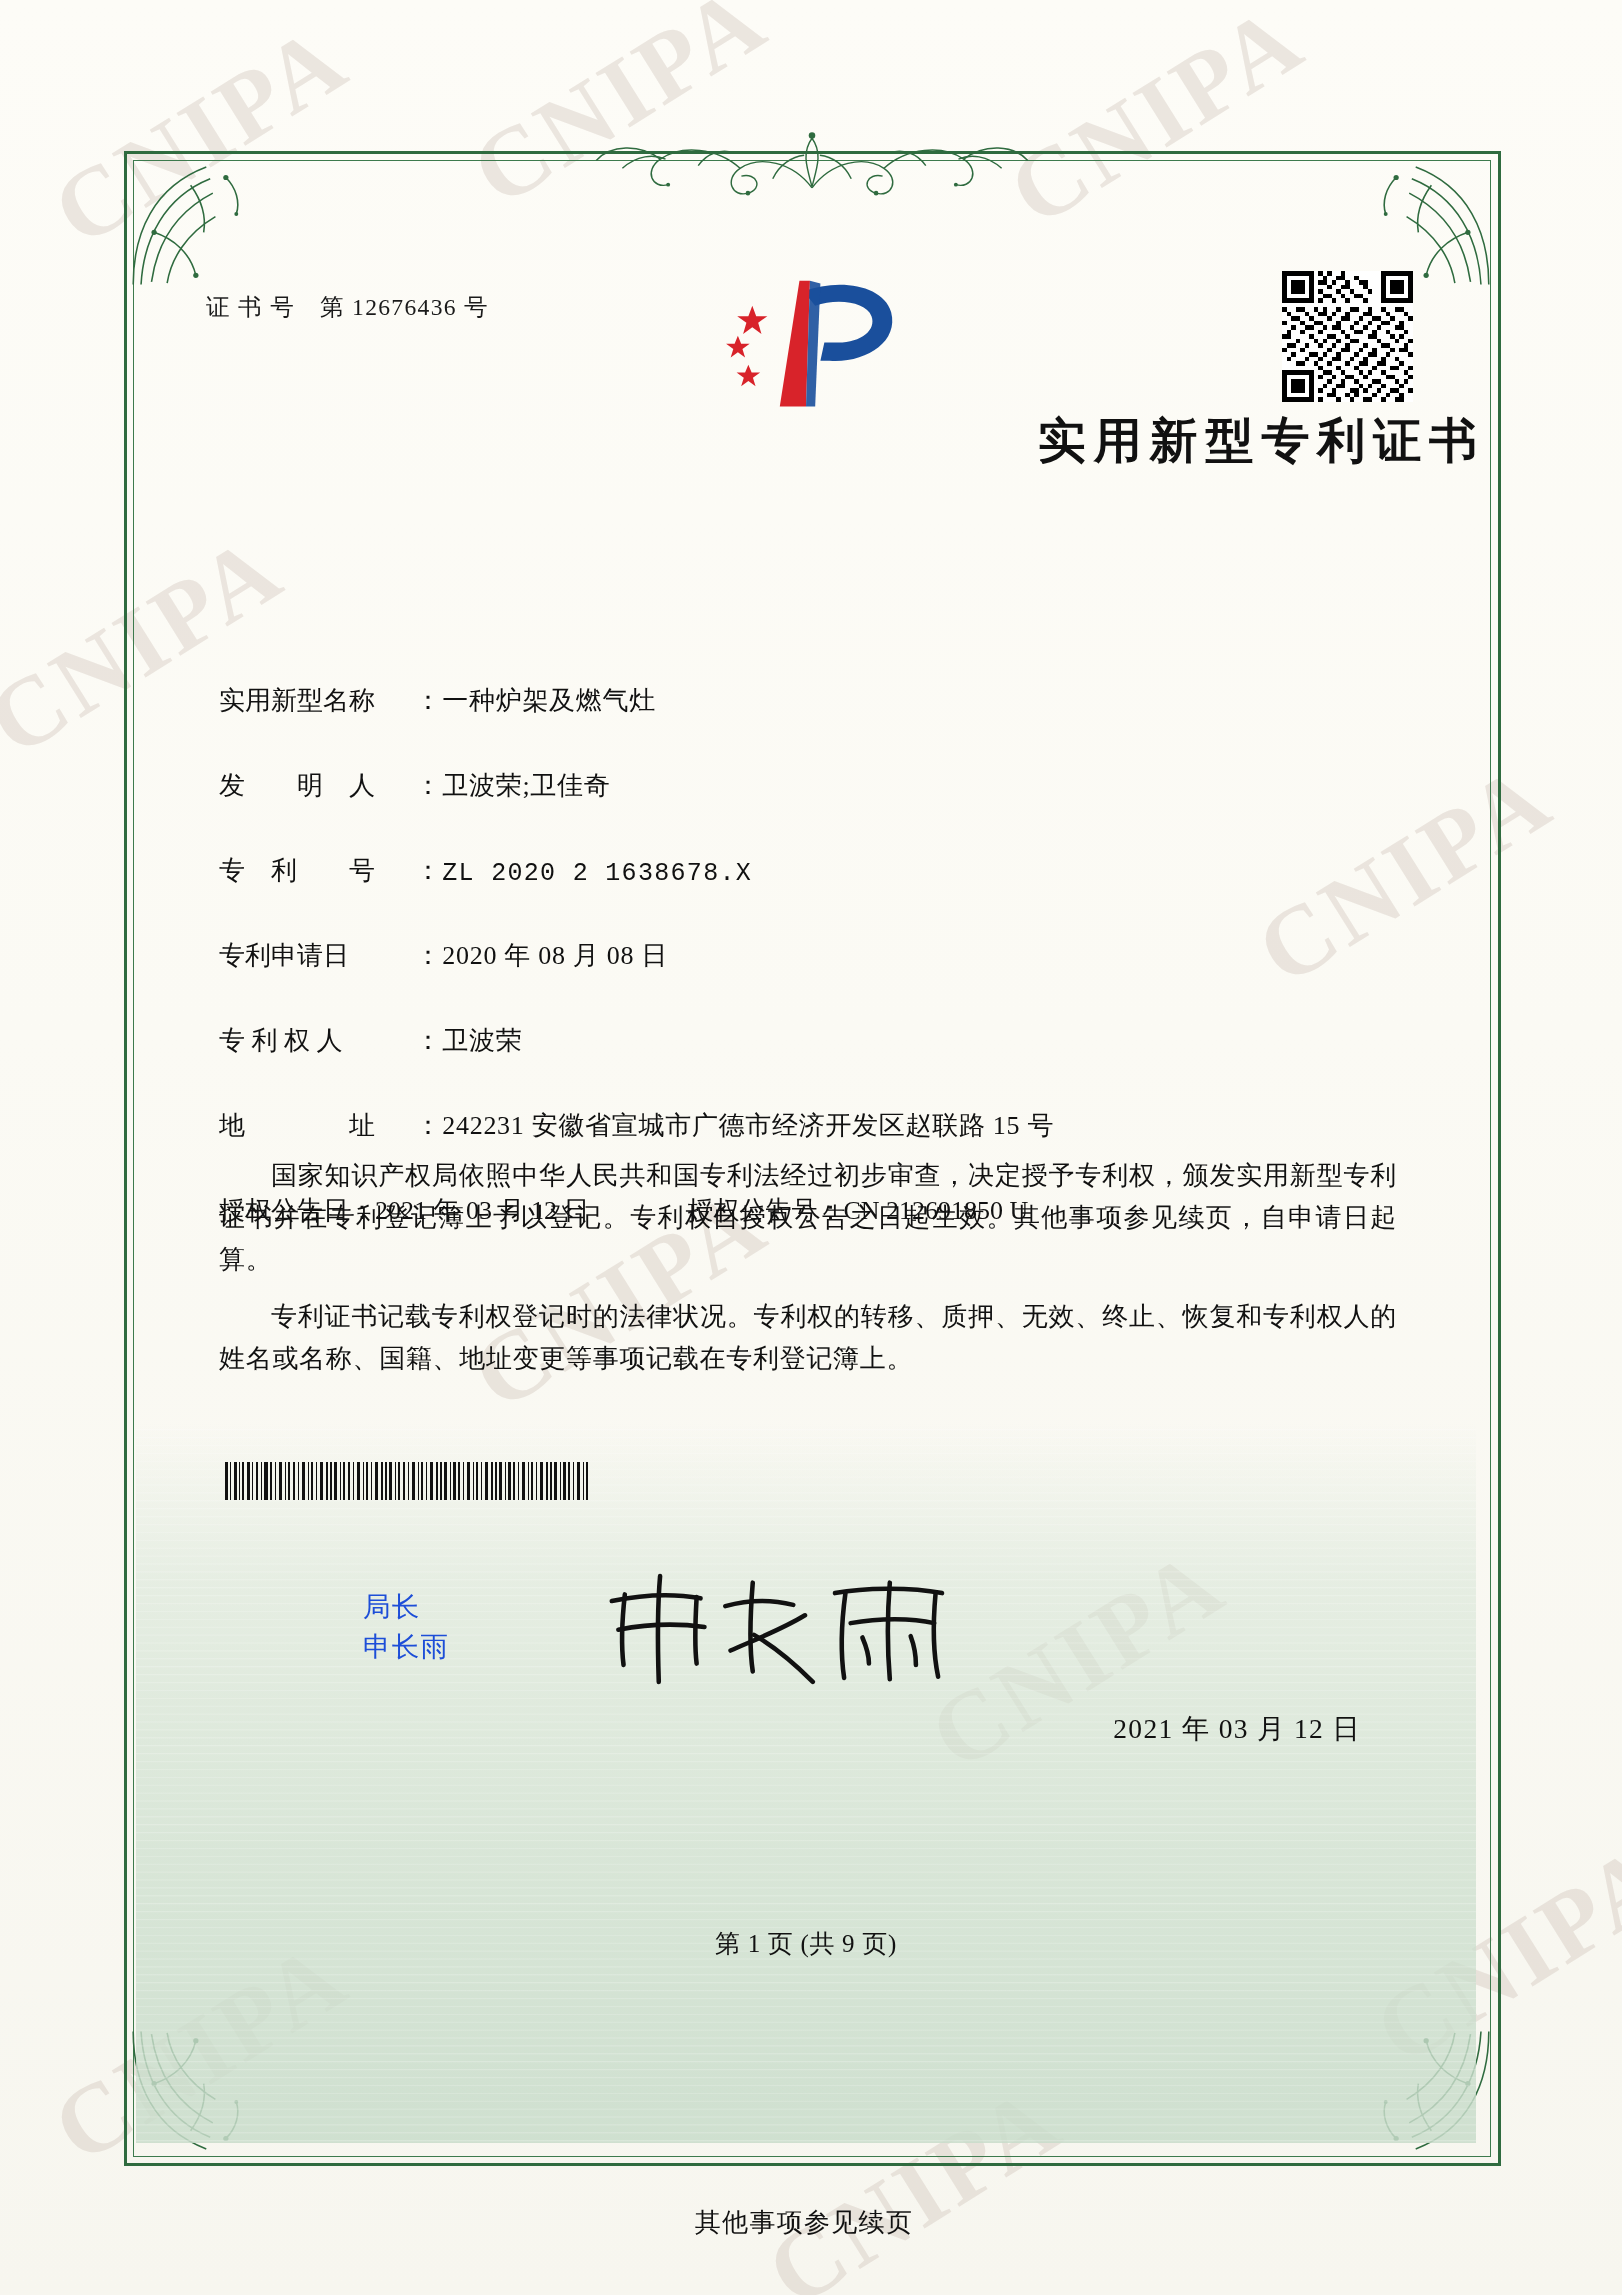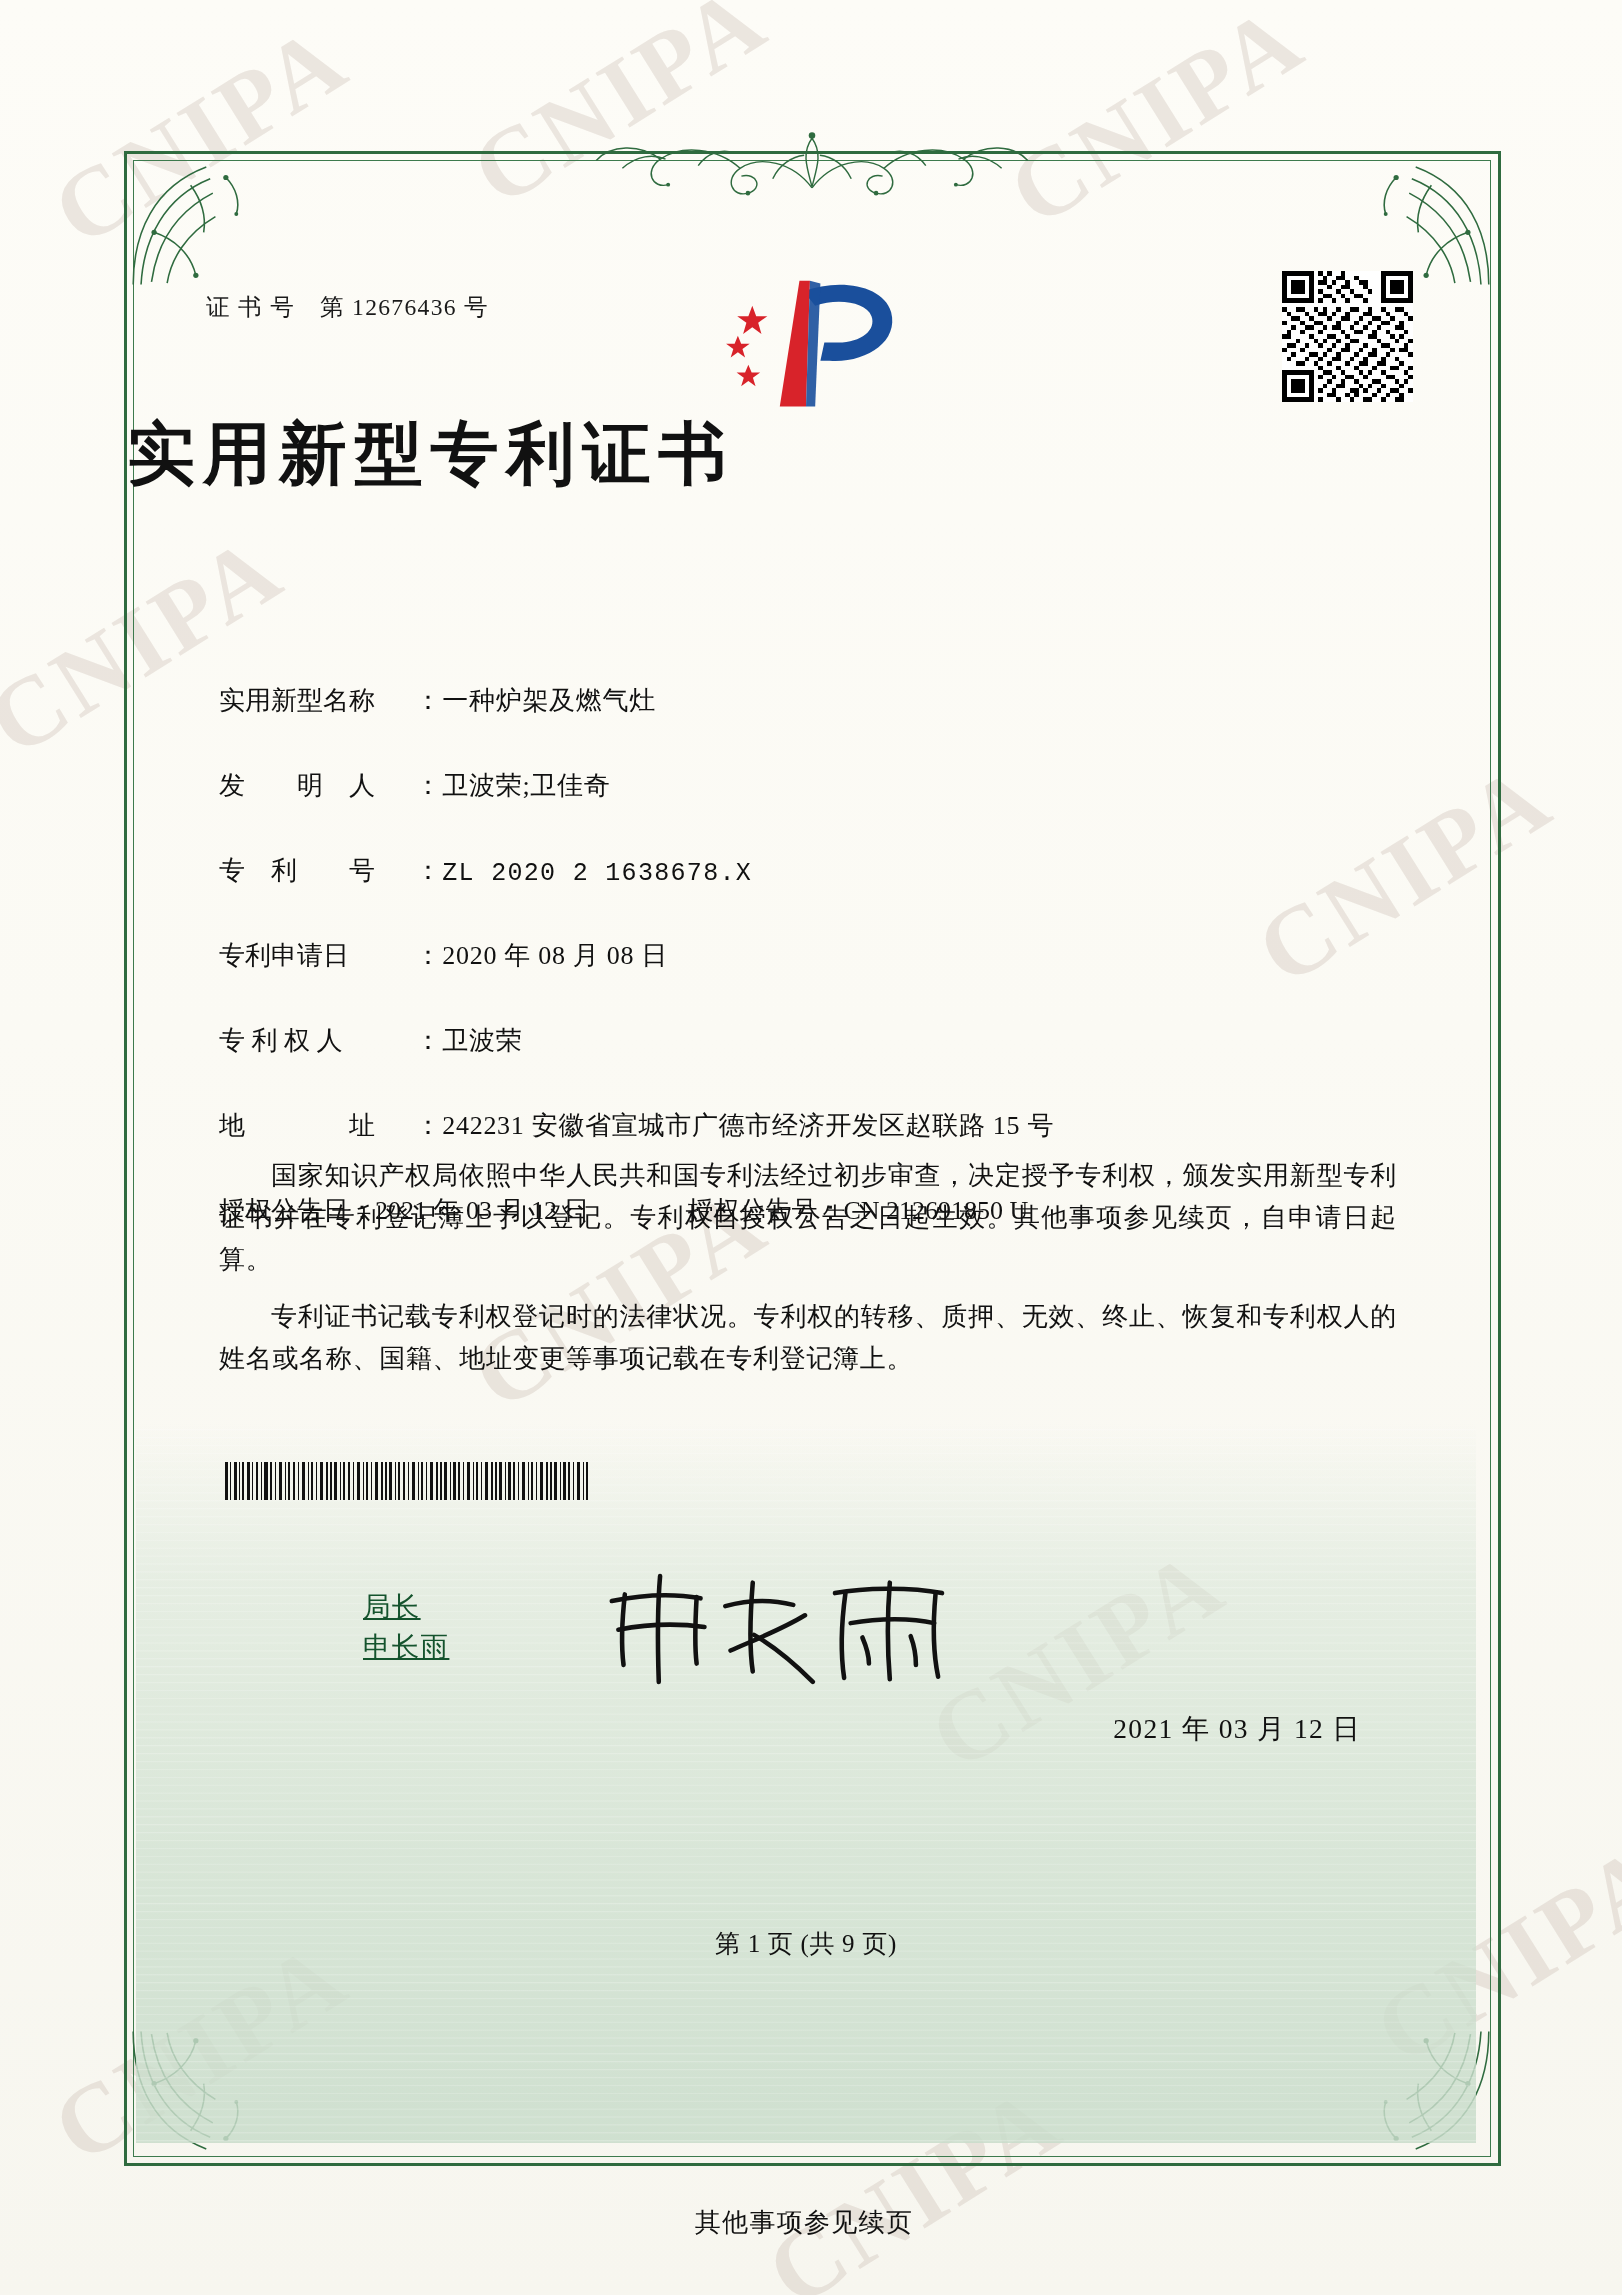--- a/index.html
+++ b/index.html
@@ -130,22 +130,22 @@
     width: 262px;
     height: 164px;
   }
   .emblem svg { width: 100%; height: 100%; display: block; }
 
   .doc-title {
     position: absolute;
     left: 0;
     right: 0;
     top: 249px;
-    text-align: left;
-    font-size: 68px;
+    text-align: right;
+    font-size: 48px;
     font-weight: 700;
     letter-spacing: 7.9px;
     color: #111;
     font-family: "Liberation Serif", "DejaVu Serif", serif;
   }
 
   .fields {
     position: absolute;
     left: 92px;
     top: 523px;
@@ -231,23 +231,22 @@
       rgba(255,255,255,0.0) 7.9px
     );
   }
 
   .director {
     position: absolute;
     left: 236px;
     top: 1427px;
     font-size: 27.5px;
     line-height: 1.45;
-    color: #14532d;
+    color: #1d4ed8;
     letter-spacing: 1.3px;
-    text-decoration: underline;
   }
 
   .signature {
     position: absolute;
     left: 458px;
     top: 1407px;
     width: 406px;
     height: 124px;
   }
   .signature svg { width: 100%; height: 100%; display: block; }

